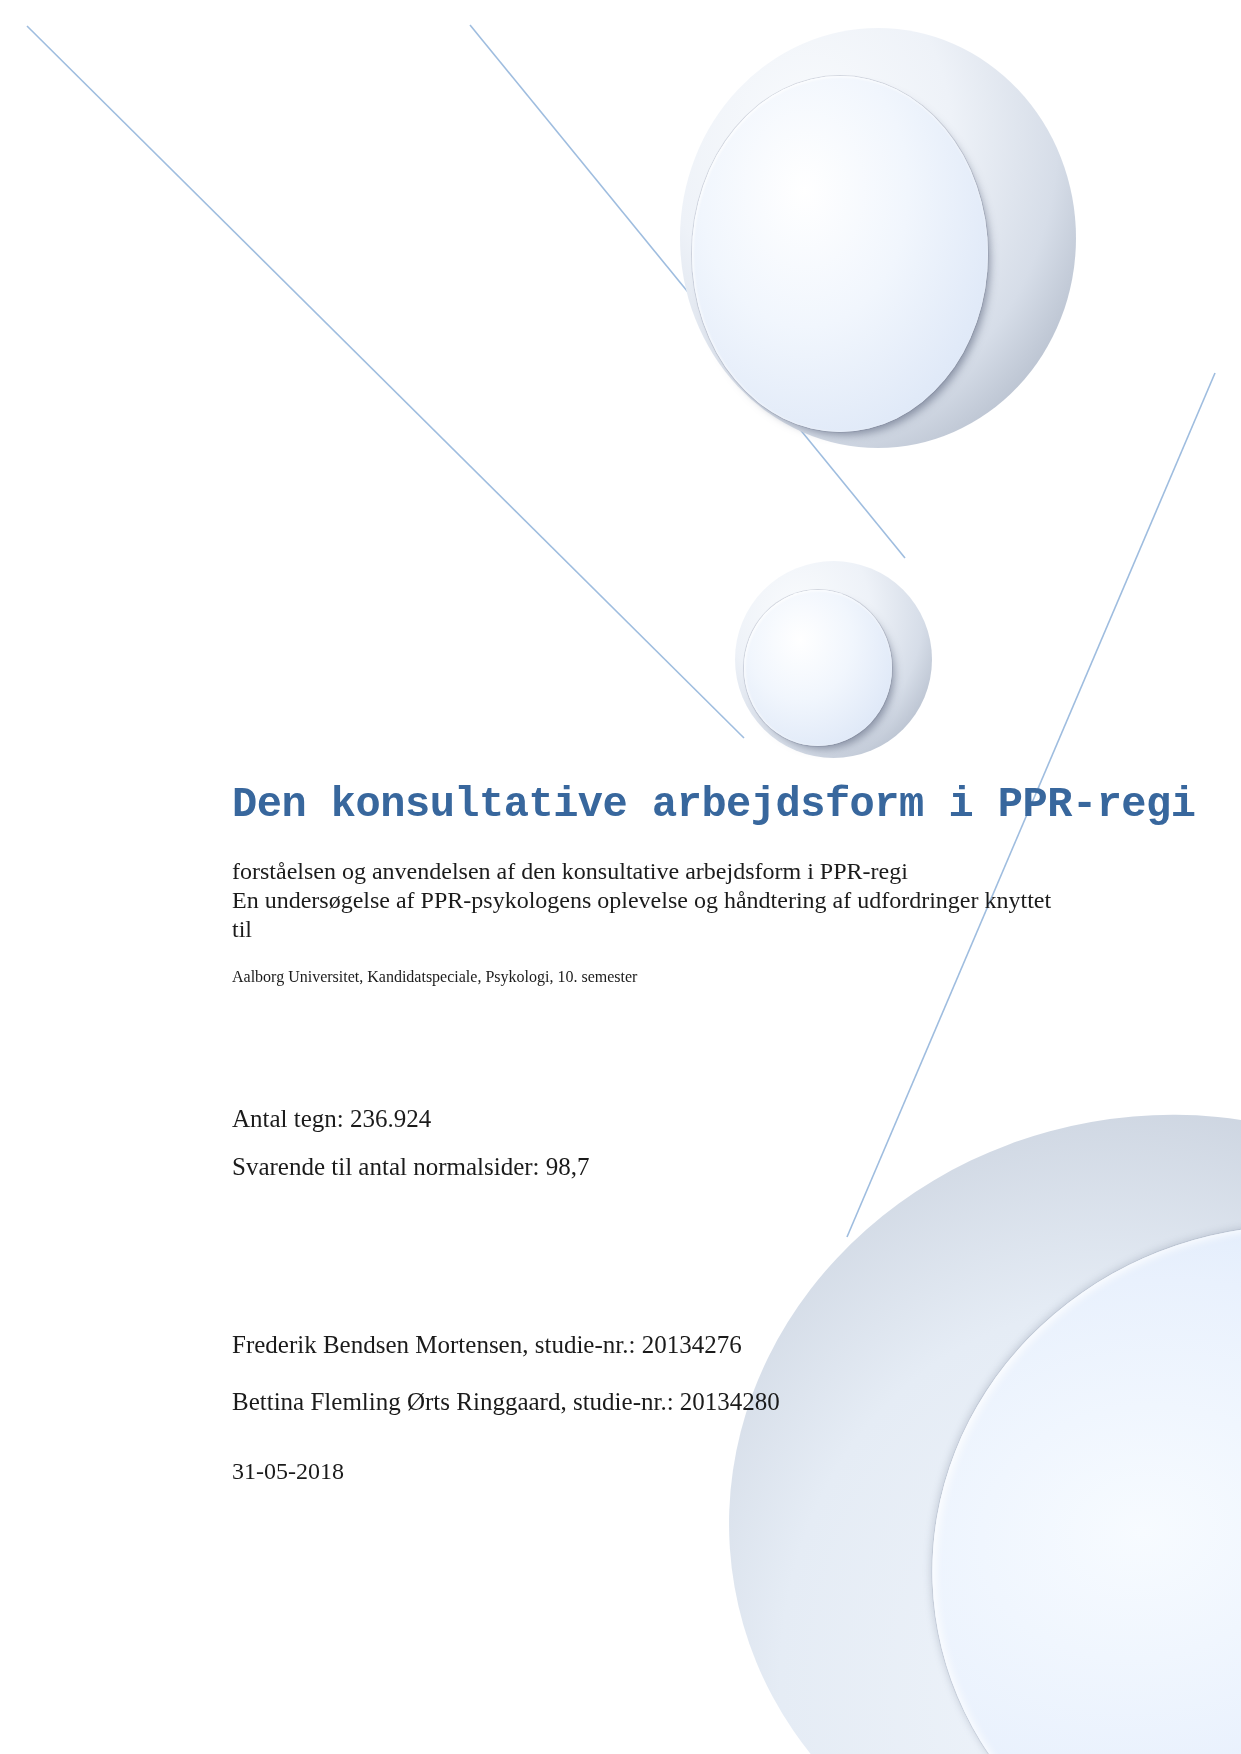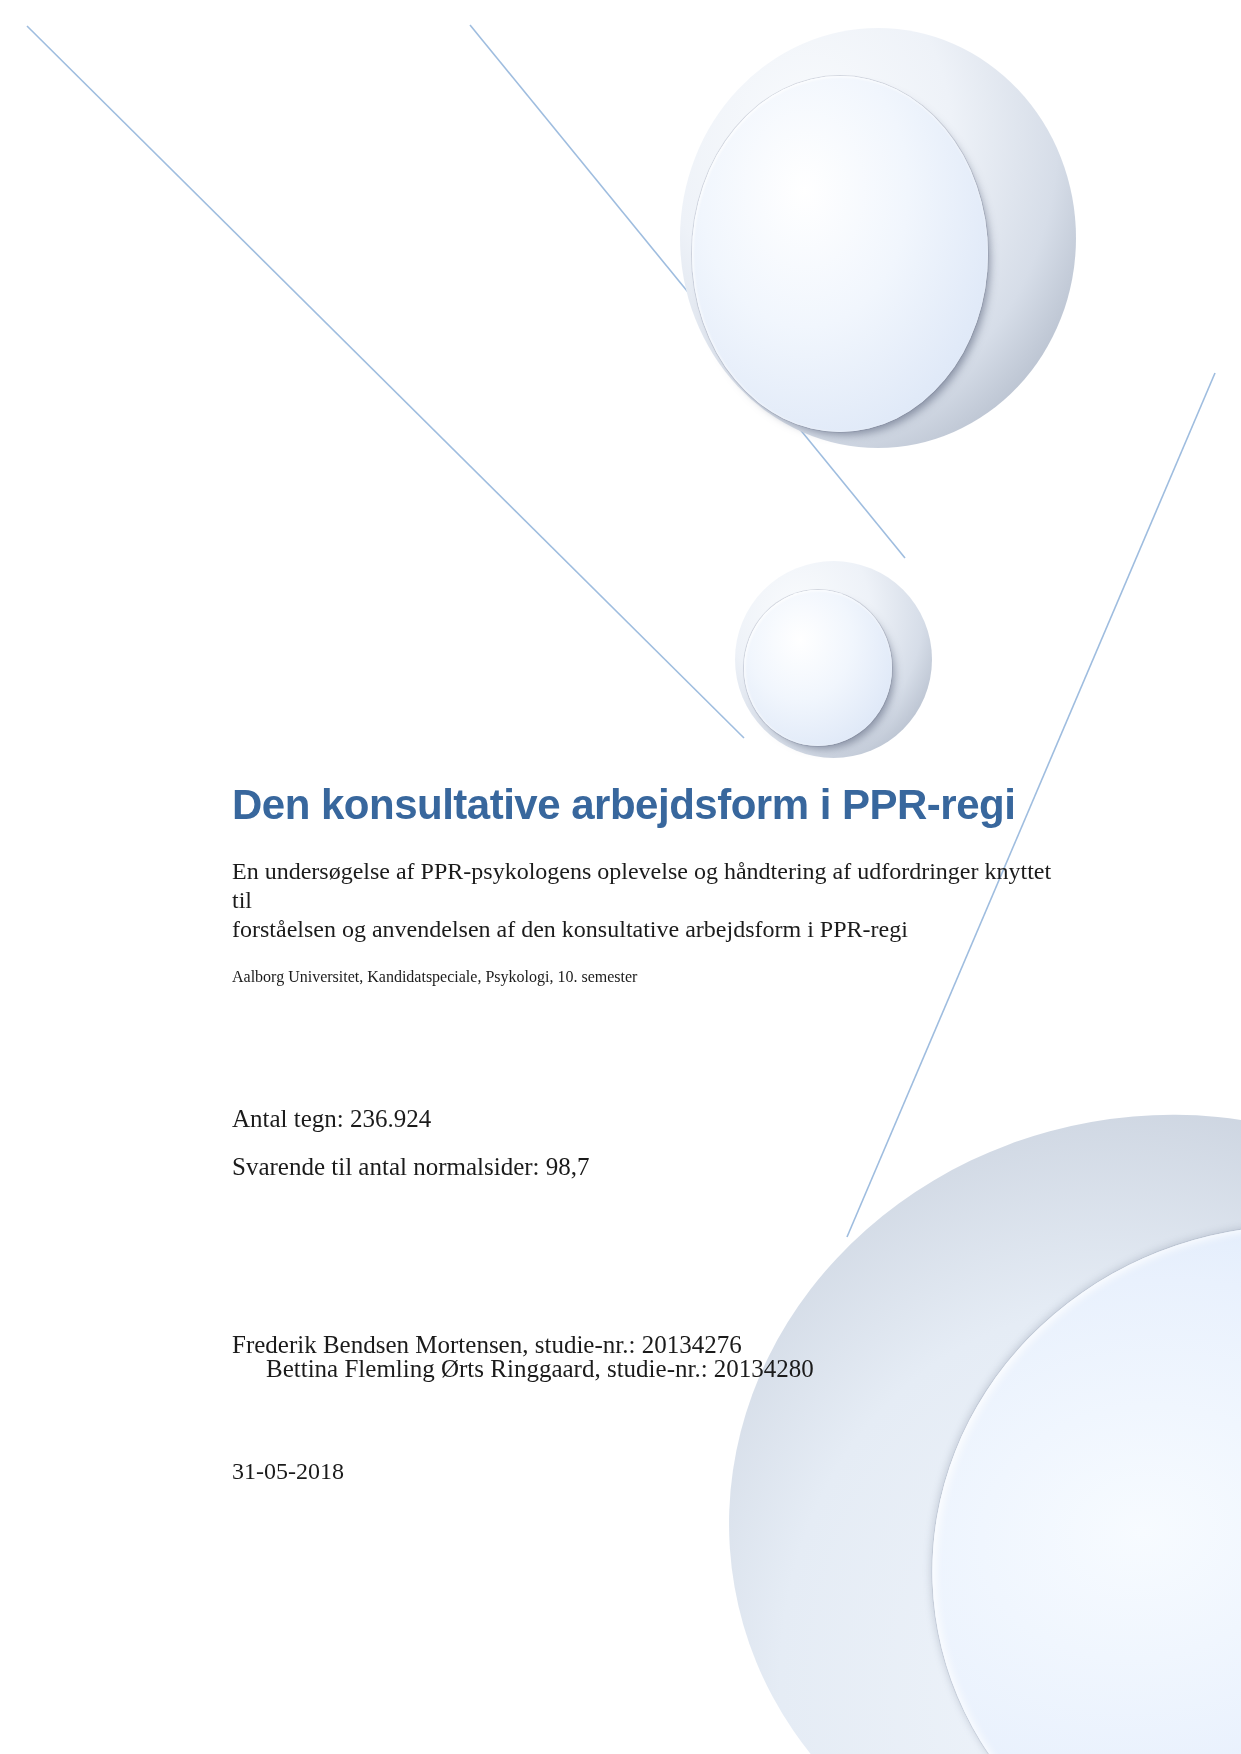--- a/index.html
+++ b/index.html
@@ -30,21 +30,21 @@
   }
   .disc-face-bottom{
     background:radial-gradient(ellipse at 30% 42%,
       #f7fbff 0%, #e9f1fd 45%, #dbe8fa 75%, #d2e0f6 100%);
     box-shadow: inset 3px 2px 8px rgba(255,255,255,.85),
                 -2px -2px 7px rgba(118,128,150,.28),
                 0 0 0 1px rgba(138,148,168,.20);
   }
   .textblock{position:absolute;z-index:3;left:232px;}
   .title{
-    font-family:Liberation Sans, sans-serif;
+    font-family:Liberation Mono, monospace;
     font-weight:bold;
     font-size:42px;
     letter-spacing:-0.5px;
     line-height:1.1;
     white-space:nowrap;
   }
   .subtitle{font-size:24px;line-height:29px;}
   .infoline{font-size:16px;line-height:29px;}
   .statline{font-size:25px;line-height:25px;}
   .authorline{font-size:25px;line-height:25px;}
@@ -68,29 +68,29 @@
   <div class="disc disc-outer" style="left:735px;top:561px;width:197px;height:197px;">
     <div class="disc disc-face" style="left:9px;top:29px;width:148px;height:156px;"></div>
   </div>
 
   <div class="disc disc-outer-bottom" style="left:728px;top:1116px;width:864px;height:792px;transform:rotate(-10deg);"></div>
   <div class="disc disc-face-bottom" style="left:932px;top:1226px;width:720px;height:680px;transform:rotate(-8deg);z-index:2;"></div>
 
   <div class="textblock title" style="top:782px;color:#38679d;">Den konsultative arbejdsform i PPR-regi</div>
 
   <div class="textblock subtitle" style="top:857px;width:830px;">
+    <div>forståelsen og anvendelsen af den konsultative arbejdsform i PPR-regi</div>
     <div>En undersøgelse af PPR-psykologens oplevelse og håndtering af udfordringer knyttet til</div>
-    <div>forståelsen og anvendelsen af den konsultative arbejdsform i PPR-regi</div>
   </div>
 
   <div class="textblock infoline" style="top:962px;width:830px;">
     <div>Aalborg Universitet, Kandidatspeciale, Psykologi, 10. semester</div>
   </div>
 
   <div class="textblock statline" style="top:1106px;">Antal tegn: 236.924</div>
   <div class="textblock statline" style="top:1154px;">Svarende til antal normalsider: 98,7</div>
 
-  <div class="textblock authorline" style="top:1356px;margin-left:34px;">Bettina Flemling Ørts Ringgaard, studie-nr.: 20134280</div>
+  <div class="textblock authorline" style="top:1389px;">Bettina Flemling Ørts Ringgaard, studie-nr.: 20134280</div>
   <div class="textblock authorline" style="top:1332px;">Frederik Bendsen Mortensen, studie-nr.: 20134276</div>
 
   <div class="textblock dateline" style="top:1458px;">31-05-2018</div>
 
 </div>
 
 </body></html>

